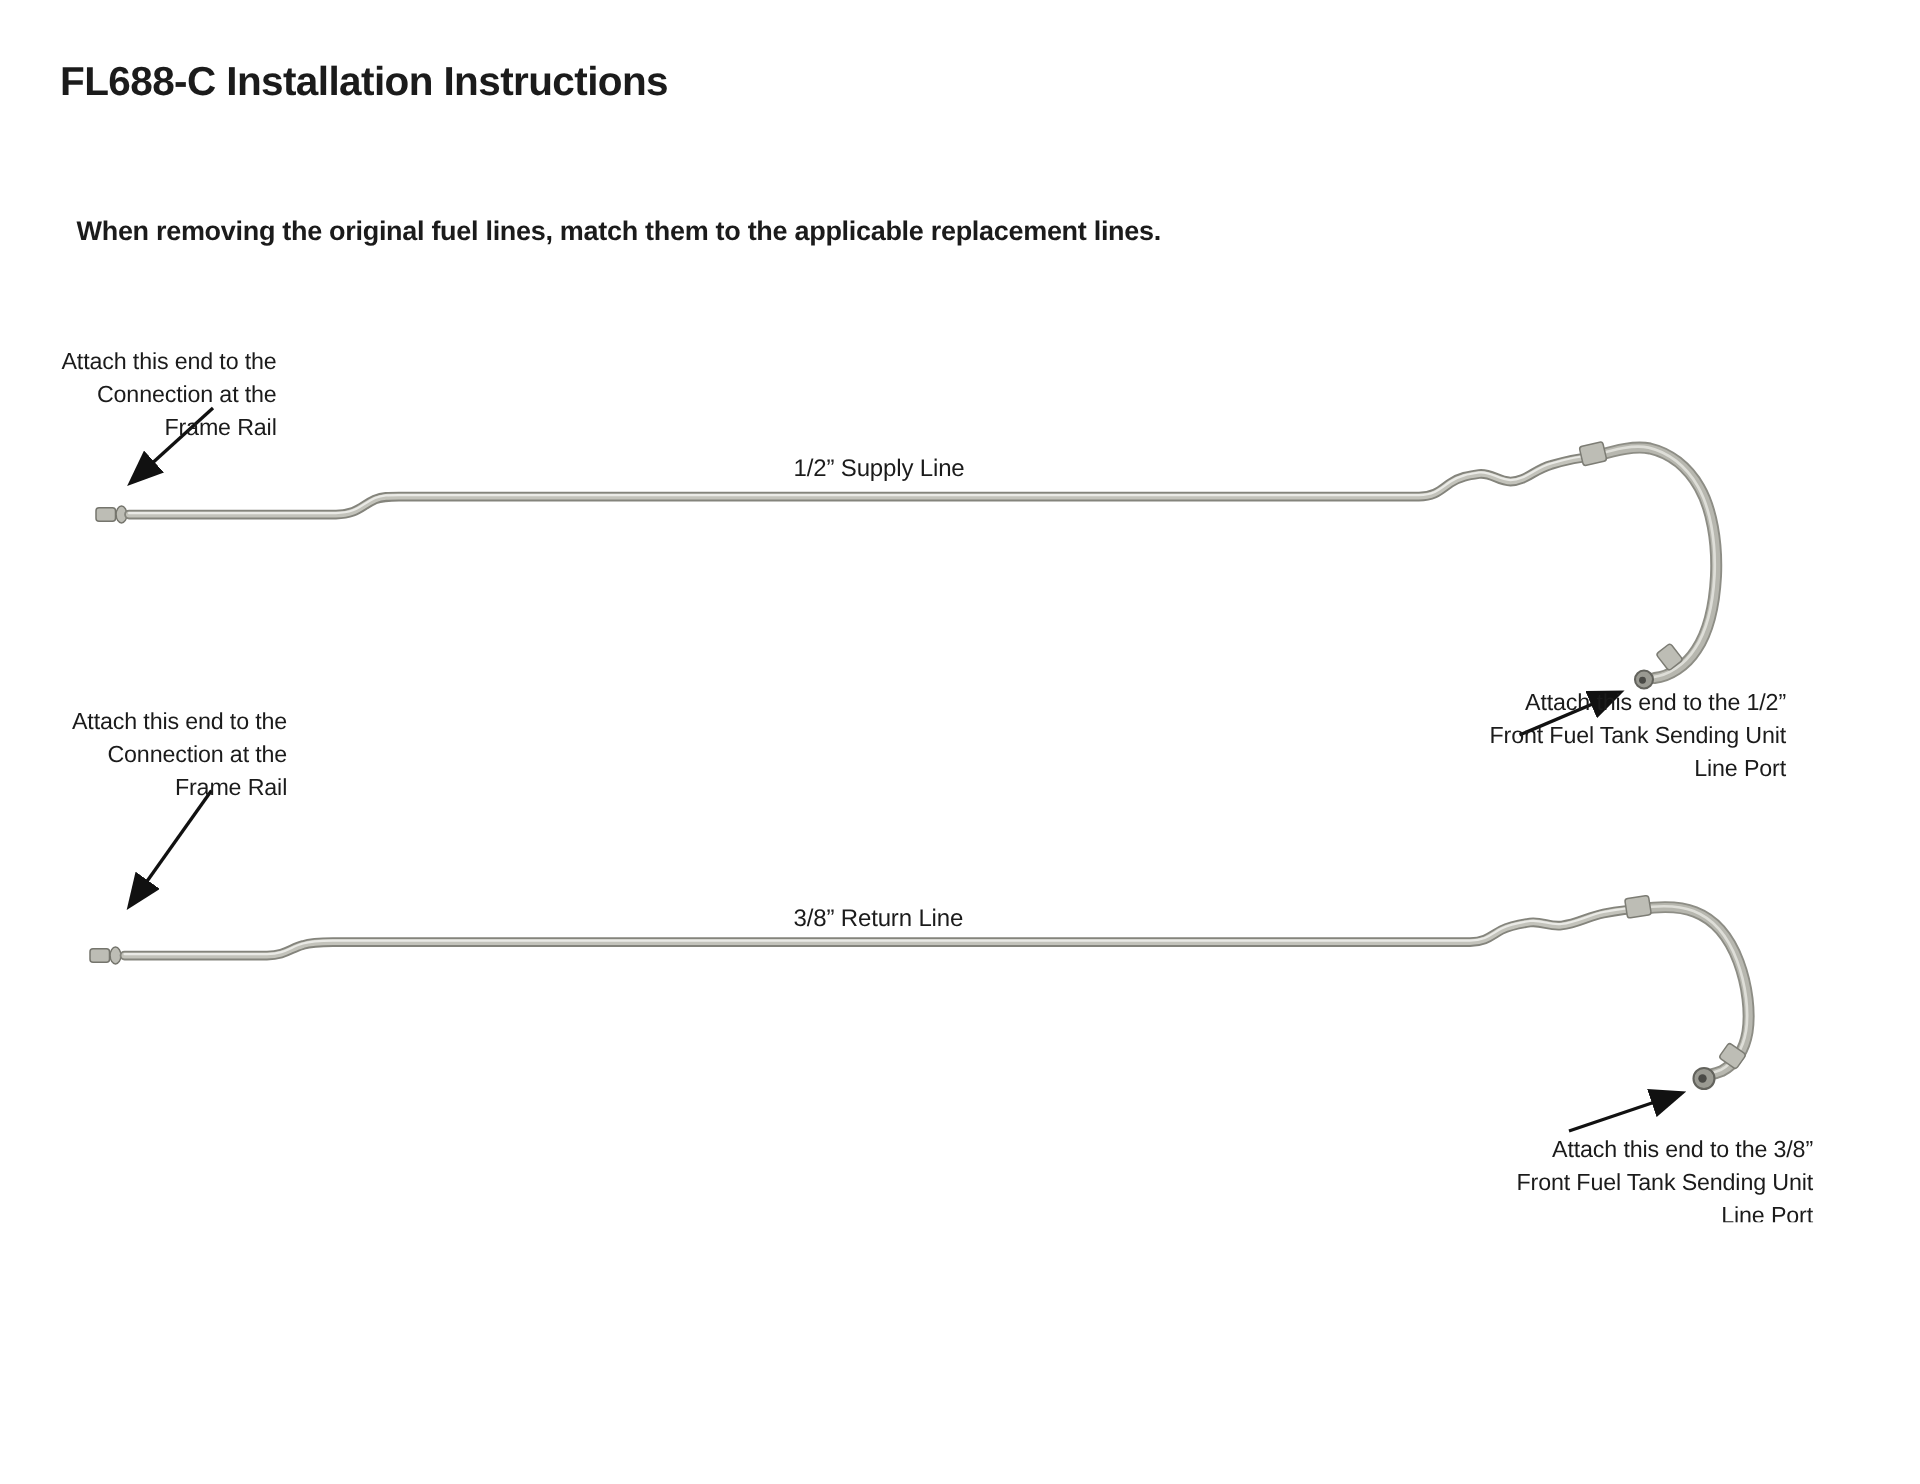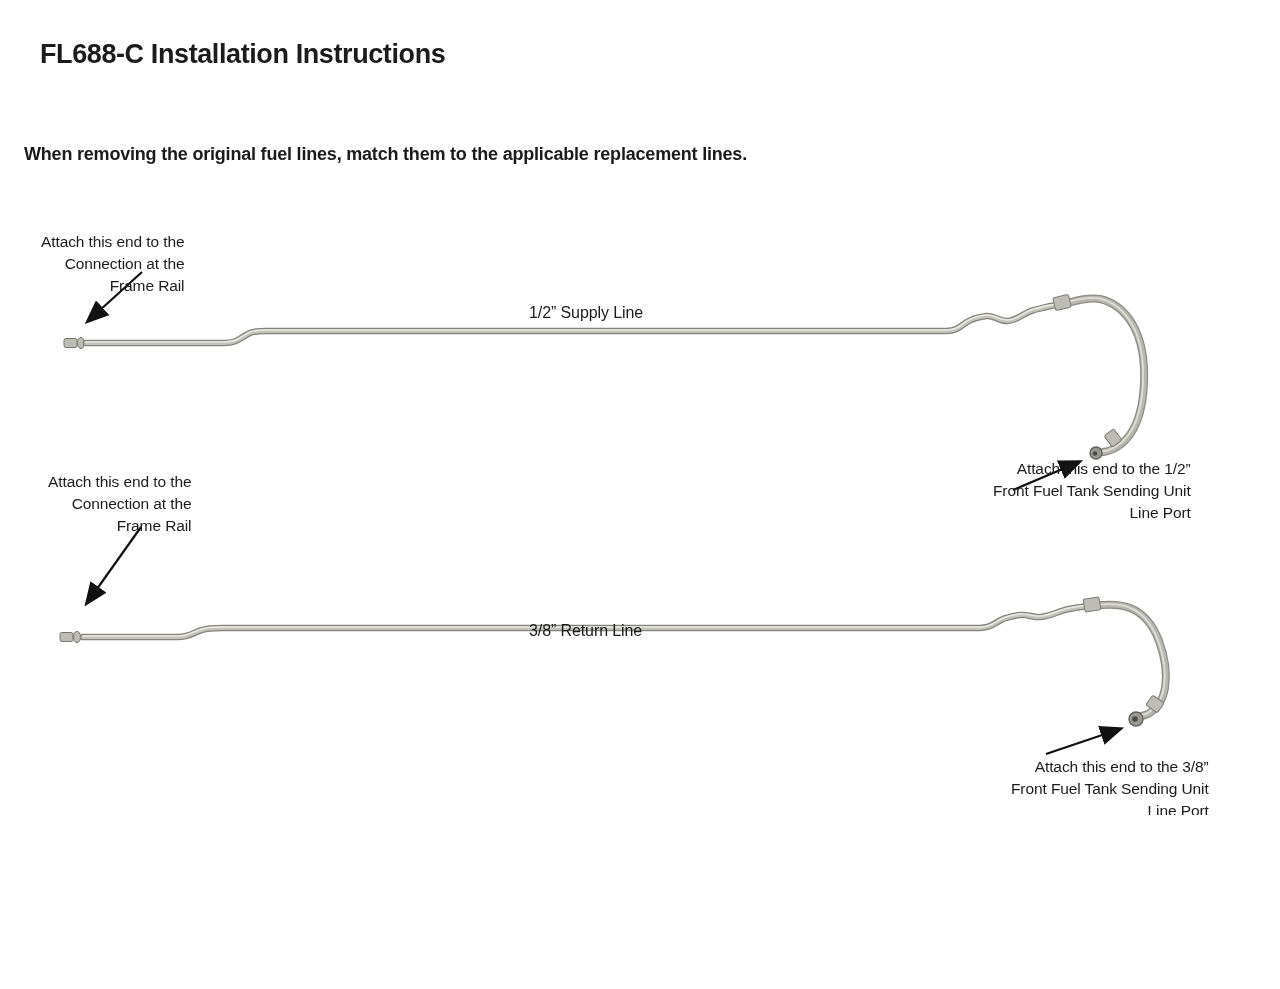--- a/index.html
+++ b/index.html
@@ -46,21 +46,21 @@
     white-space: nowrap;
   }
   svg.diagram { position: absolute; left: 0; top: 0; }
 </style>
 </head>
 <body>
 
 <div class="canvas">
 
   <div class="abs title" style="left:40px; top:40px;">FL688-C Installation Instructions</div>
-  <div class="abs sub" style="left:24px; top:144px;">When removing the original fuel lines, match them to the applicable replacement lines.</div>
+  <div class="abs sub" style="left:51px; top:144px;">When removing the original fuel lines, match them to the applicable replacement lines.</div>
 
   <svg class="diagram" width="1280" height="989" viewBox="0 0 1280 989">
     <defs>
       <path id="supplyTube" fill="none" d="M 86 343 L 224 343 C 238 343 241 337 250 333 C 255 331 259 331 266 331
                L 946 331 C 957 331 961 326 967 322 C 973 318 979 317 986 316
                C 994 315 999 321 1007 321 C 1017 321 1023 313 1034 310
                C 1044 307 1054 305 1064 304"></path>
       <path id="supplyHose" fill="none" d="M 1064 304 C 1078 300 1090 297 1100 299
                C 1113 302 1125 311 1133 325
                C 1141 339 1145 361 1144 384
@@ -143,21 +143,21 @@
     <div>Front Fuel Tank Sending Unit</div>
     <div>Line Port</div>
   </div>
 
   <div class="abs note" style="left:48px; top:471px;">
     <div>Attach this end to the</div>
     <div>Connection at the</div>
     <div>Frame Rail</div>
   </div>
 
-  <div class="abs line-label" style="left:529px; top:622px;">3/8” Return Line</div>
+  <div class="abs line-label" style="left:529px; top:604px;">3/8” Return Line</div>
 
   <div class="abs note" style="left:993px; top:756px;margin-left:18px;">
     <div>Attach this end to the 3/8”</div>
     <div>Front Fuel Tank Sending Unit</div>
     <div>Line Port</div>
   </div>
 
 
 </div>
 

